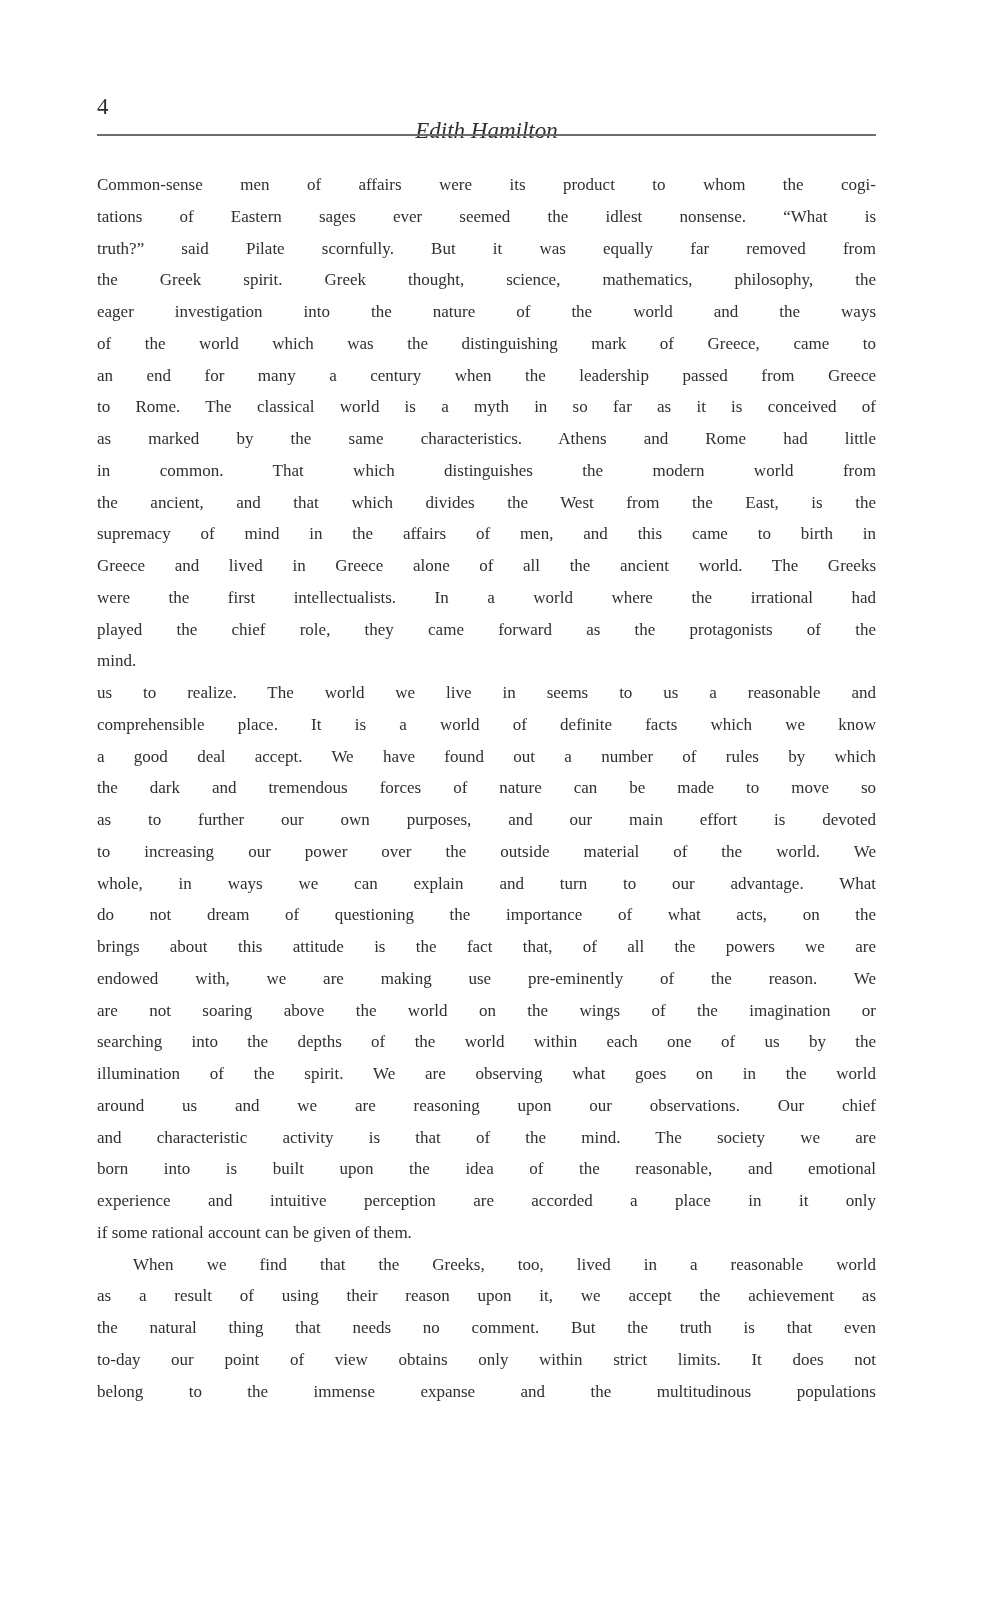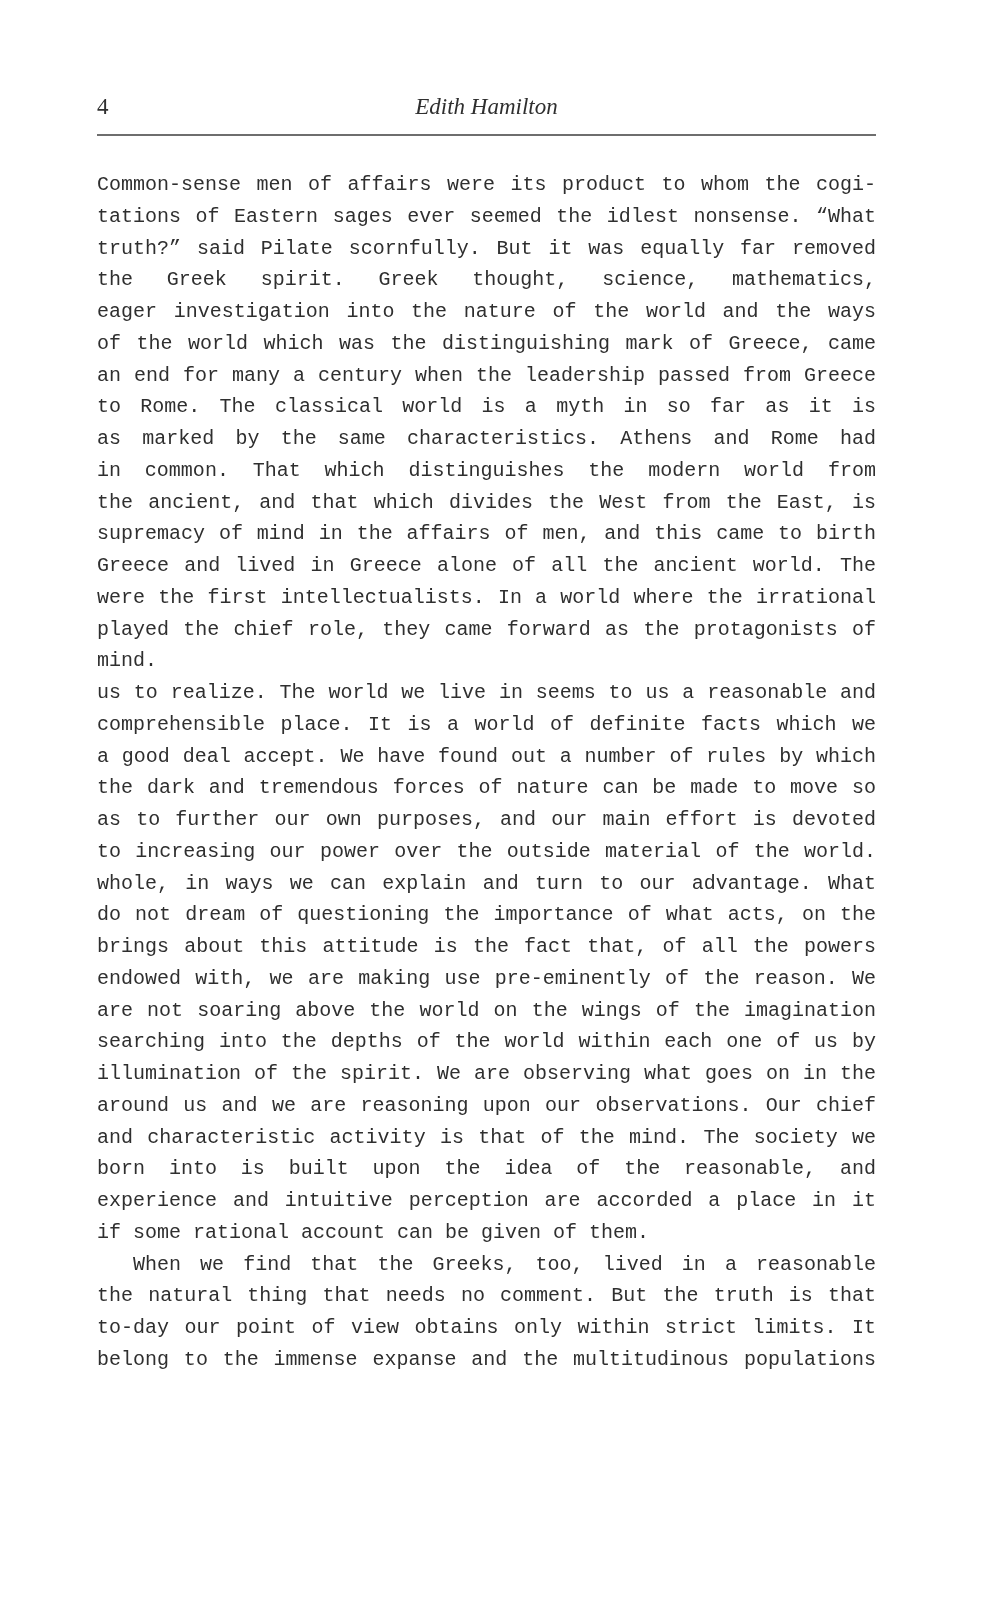--- a/index.html
+++ b/index.html
@@ -27,39 +27,39 @@
   }
   .page-number {
     position: absolute;
     left: 0;
     top: 0;
   }
   .running-title {
     display: block;
     text-align: center;
     font-style: italic;
+    margin-top: 24px;
   }
   .header-rule {
     position: absolute;
     top: 134px;
     left: 97px;
     width: 779px;
     height: 0;
     border: none;
     border-top: 2px solid #6e6e6e;
     margin: 0;
   }
   .body-text {
     position: absolute;
     top: 169px;
     left: 97px;
     width: 779px;
-    font-size: 20px;
+    font-size: 17px;
     line-height: 31.75px;
-    font-family: Liberation Mono, monospace;
   }
   .para {
     margin: 0;
     padding: 0;
   }
   .line {
     display: block;
     text-align: justify;
     text-align-last: justify;
     white-space: normal;
@@ -122,19 +122,20 @@
       <span class="line">illumination of the spirit. We are observing what goes on in the world</span>
       <span class="line">around us and we are reasoning upon our observations. Our chief</span>
       <span class="line">and characteristic activity is that of the mind. The society we are</span>
       <span class="line">born into is built upon the idea of the reasonable, and emotional</span>
       <span class="line">experience and intuitive perception are accorded a place in it only</span>
       <span class="line end">if some rational account can be given of them.</span>
     </p>
 
     <p class="para">
       <span class="line first">When we find that the Greeks, too, lived in a reasonable world</span>
+      <span class="line">as a result of using their reason upon it, we accept the achievement as</span>
       <span class="line">the natural thing that needs no comment. But the truth is that even</span>
       <span class="line">to-day our point of view obtains only within strict limits. It does not</span>
       <span class="line">belong to the immense expanse and the multitudinous populations</span>
     </p>
 
   </div>
 </div>
 
 </body></html>

